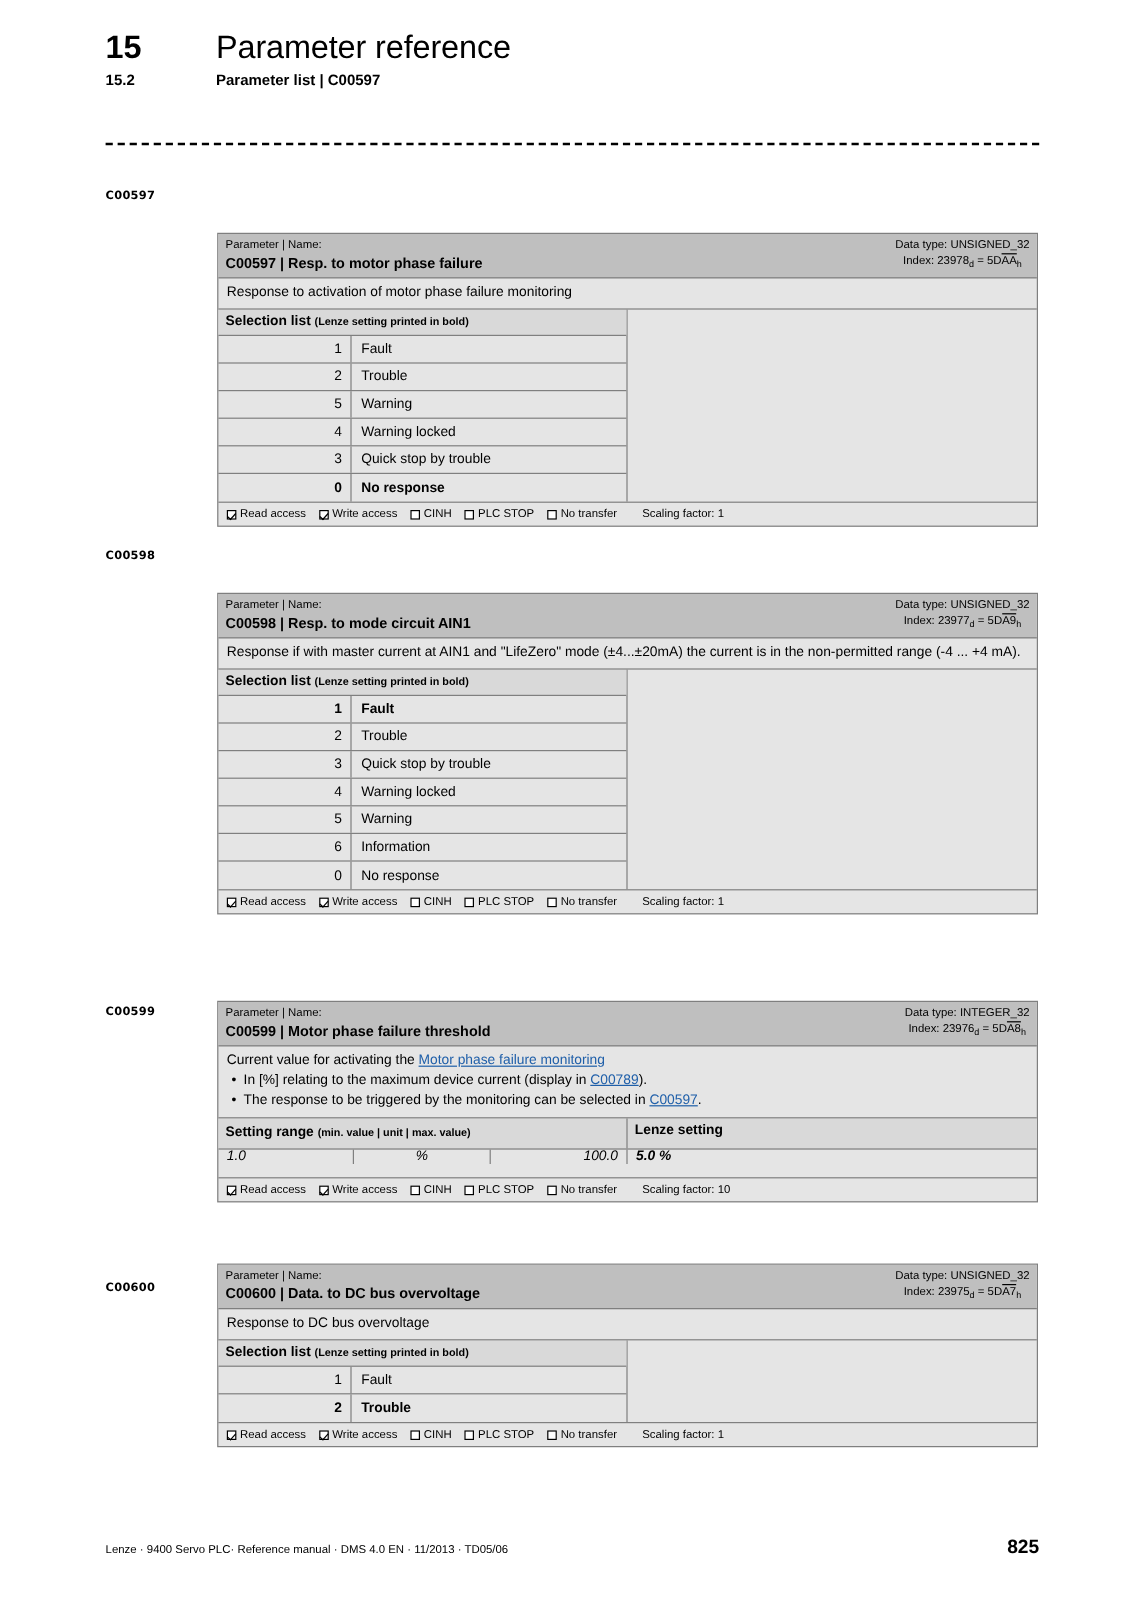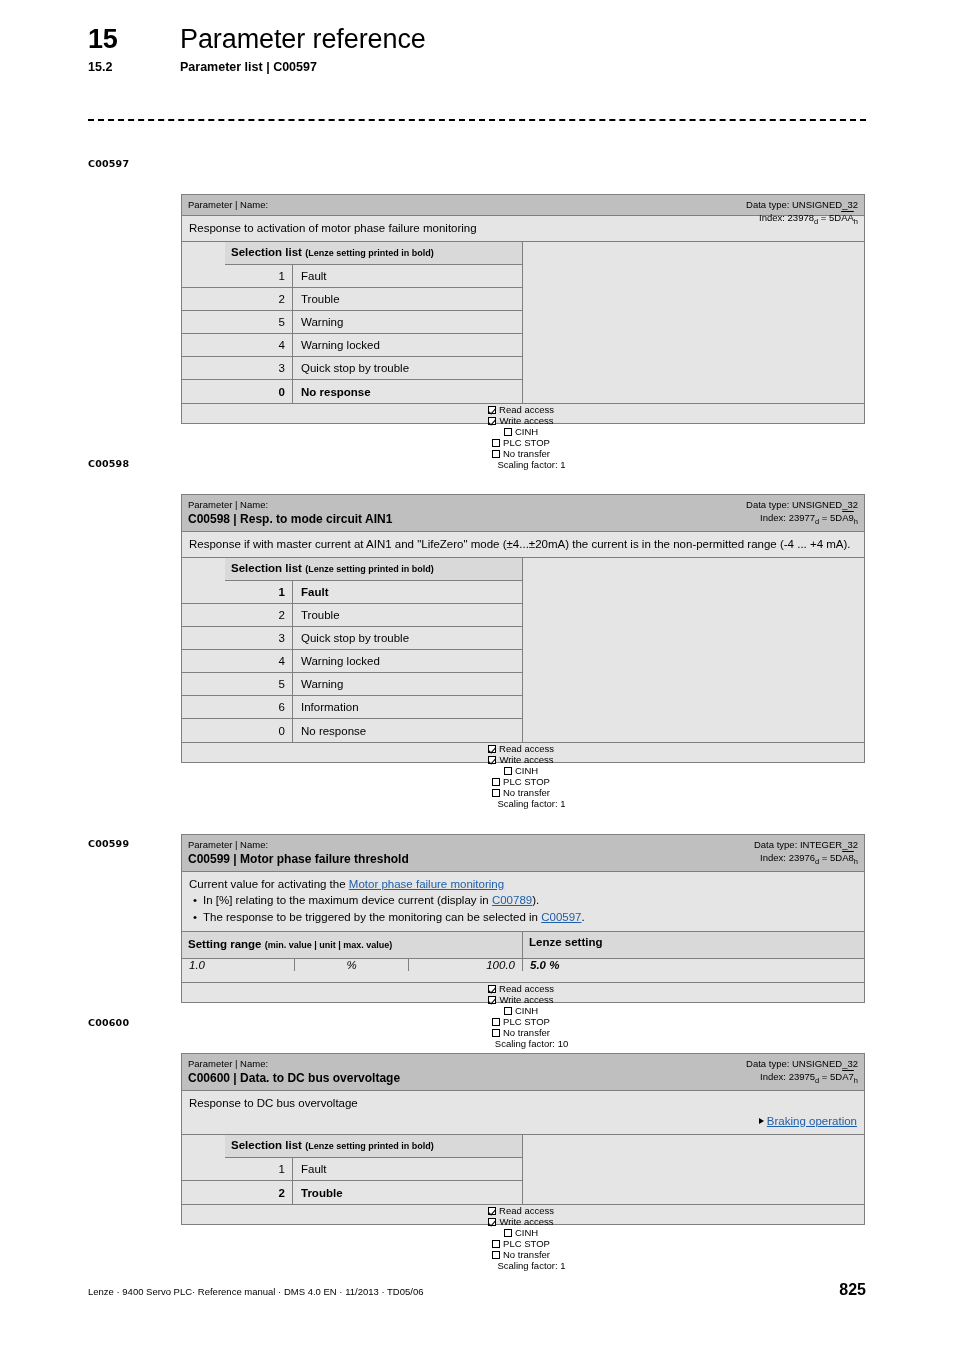--- a/index.html
+++ b/index.html
@@ -106,21 +106,21 @@
   .pb-head-title {
     font-size: 12px;
     font-weight: 700;
     line-height: 16px;
     color: #000000;
   }
   .pb-head-right {
     position: absolute;
     right: 6px;
     top: 3px;
-    text-align: right;
+    text-align: center;
     font-size: 9.5px;
     line-height: 13px;
   }
   .pb-head-right .idx sub,
   .pb-head-right .idx sup {
     font-size: 7.5px;
   }
   .ovl { text-decoration: overline; }
 
   .pb-desc {
@@ -178,21 +178,20 @@
   .sel-right {
     flex: 1;
   }
   .sel-title {
     background: #d9d9d9;
     border-bottom: 1px solid #7f7f7f;
     padding: 3px 6px 3px 6px;
     font-size: 11.5px;
     font-weight: 700;
     line-height: 15px;
-    margin-left: 43px;
   }
   .sel-title .sub {
     font-size: 9px;
     font-weight: 700;
   }
   .sel-row {
     display: flex;
     border-bottom: 1px solid #7f7f7f;
     height: 23px;
     align-items: center;
@@ -278,21 +277,20 @@
     font-weight: 700;
   }
 
   
   .pb-foot {
     display: flex;
     align-items: center;
     height: 19px;
     padding-left: 7px;
     font-size: 9.5px;
-    flex-direction: column;
   }
   .acc {
     display: inline-flex;
     align-items: center;
     margin-right: 11px;
     white-space: nowrap;
   }
   .box {
     display: inline-block;
     width: 8px;
@@ -353,20 +351,21 @@
     </div>
   </div>
   <div class="hdr-rule"></div>
 
   <div class="margin-tag" style="top:158px;">C00597</div>
 
   <div class="pblock" style="top:194px;">
     <div class="pb-head">
       <div class="pb-head-left">
         <div class="pb-head-kicker">Parameter | Name:</div>
+        <div class="pb-head-title">C00597 | Resp. to motor phase failure</div>
       </div>
       <div class="pb-head-right">
         <div>Data type: UNSIGNED_32</div>
         <div class="idx"><span>Index: 23978</span><sub>d</sub><span> = 5D</span><span class="ovl">AA</span><sub>h</sub></div>
       </div>
     </div>
 
     <div class="pb-desc">
       <p>Response to activation of motor phase failure monitoring</p>
     </div>
@@ -567,37 +566,36 @@
           <span>PLC STOP</span>
         </span>
       <span class="acc">
           <span class="box"></span>
           <span>No transfer</span>
         </span>
       <span class="scaling">Scaling factor: 10</span>
     </div>
   </div>
 
-  <div class="margin-tag" style="top:1017px;">C00600</div>
+  <div class="margin-tag" style="top:1068px;">C00600</div>
 
   <div class="pblock" style="top:1053px;">
     <div class="pb-head">
       <div class="pb-head-left">
         <div class="pb-head-kicker">Parameter | Name:</div>
         <div class="pb-head-title">C00600 | Data. to DC bus overvoltage</div>
       </div>
       <div class="pb-head-right">
         <div>Data type: UNSIGNED_32</div>
         <div class="idx"><span>Index: 23975</span><sub>d</sub><span> = 5D</span><span class="ovl">A7</span><sub>h</sub></div>
       </div>
     </div>
 
     <div class="pb-desc">
       <p>Response to DC bus overvoltage</p>
-      <div class="seealso"><span class="tri"></span><a class="xlink" href="#">Braking operation</a></div>
     </div>
 
     <div class="sel-wrap">
       <div class="sel-left">
         <div class="sel-title">
           <span>Selection list</span>
           <span class="sub">(Lenze setting printed in bold)</span>
         </div>
         <div class="sel-row">
           <div class="sel-code">1</div>

